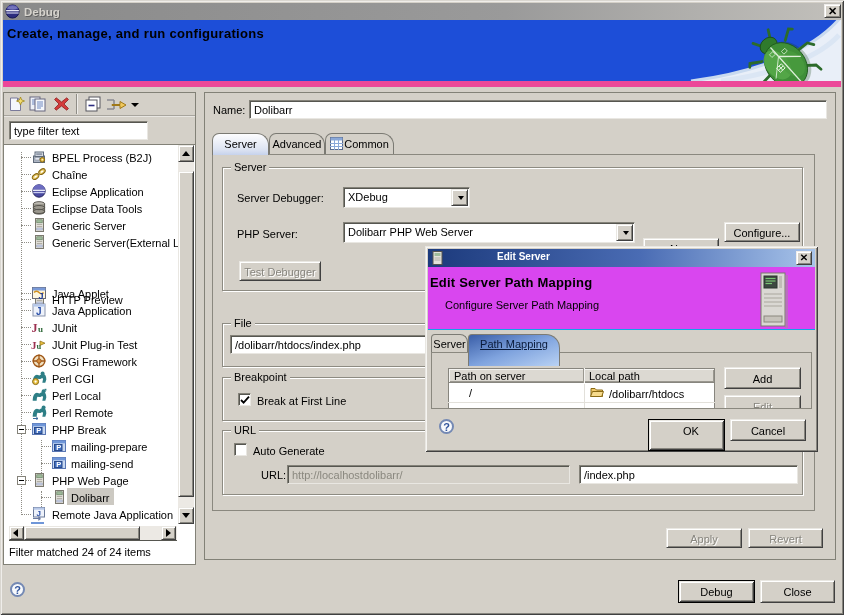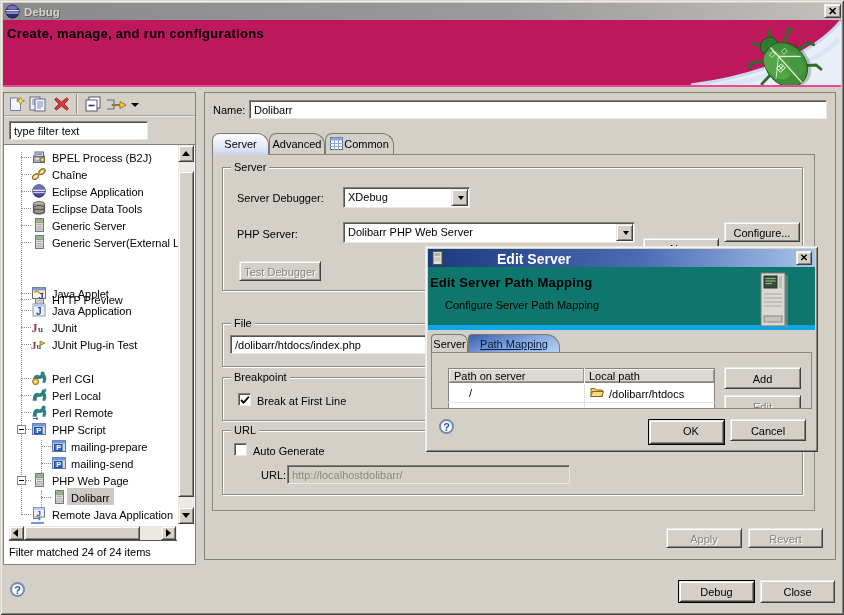--- a/index.html
+++ b/index.html
@@ -2,21 +2,21 @@
 <html><head><meta charset="utf-8"><style>
 *{margin:0;padding:0;box-sizing:border-box;}
 html,body{width:844px;height:615px;overflow:hidden;}
 body{font-family:"Liberation Sans",sans-serif;font-size:11px;color:#000;background:#d4d0c8;position:relative;}
 .a{position:absolute;}
 .win{position:absolute;inset:0;background:#d4d0c8;
  box-shadow:inset 1px 1px 0 #d9d6d0, inset -1px -1px 0 #404040, inset 2px 2px 0 #efedea, inset -2px -2px 0 #87857e;}
 .tbar{left:3px;top:3px;right:3px;height:18px;background:linear-gradient(90deg,#8a8a8a,#9a9a9a 60%,#c2c0bb);}
 .tbar .txt{position:absolute;left:21px;top:3px;font-weight:bold;font-size:11.5px;color:#d6d3cd;text-shadow:1px 1px 0 rgba(60,60,60,.55);}
 .xbtn{background:#d4d0c8;border:1px solid;border-color:#efedea #404040 #404040 #efedea;box-shadow:inset 1px 1px 0 #fff, inset -1px -1px 0 #87857e;text-align:center;font-weight:bold;color:#000;}
-.hdr{left:3px;top:20px;right:3px;height:67px;background:#be185d;border-bottom:2px solid #ec4899;overflow:hidden;}
+.hdr{left:3px;top:20px;right:3px;height:67px;background:#1d4ed8;border-bottom:6px solid #ec4899;overflow:hidden;}
 .hdr .t{position:absolute;left:4px;top:6px;font-size:13px;font-weight:bold;letter-spacing:.3px;}
 .panel{border:1px solid #828177;}
 .inp{background:#fff;border:1px solid;border-color:#848279 #e9e7e2 #e9e7e2 #848279;box-shadow:inset 1px 1px 0 #565650;padding:3px 3px 0 4px;}
 .inp.dis{color:#8a887f;background:#d4d0c8;}
 .btn{background:#d4d0c8;border:1px solid;border-color:#e9e7e2 #404040 #404040 #e9e7e2;box-shadow:inset 1px 1px 0 #fff, inset -1px -1px 0 #87857e;text-align:center;font-size:11px;padding-top:4px;}
 .btn.dis{color:#87857e;text-shadow:1px 1px 0 #fff;}
 .btn.def{border:1px solid #000;box-shadow:inset 1px 1px 0 #e9e7e2, inset -1px -1px 0 #404040, inset 2px 2px 0 #fff, inset -2px -2px 0 #87857e;}
 .grp{border:1px solid #8d8b82;box-shadow:1px 1px 0 #fff, inset 1px 1px 0 #fff;}
 .glab{background:#d4d0c8;padding:0 3px;top:-7px;position:absolute;}
 .cb{width:13px;height:13px;background:#fff;border:1px solid;border-color:#848279 #e9e7e2 #e9e7e2 #848279;box-shadow:inset 1px 1px 0 #565650;}
@@ -245,20 +245,29 @@
     </div>
     <div class="row" style="top:336px;">
       <div class="a dot-h" style="left:21px;top:8px;width:10px;"></div>
       <svg class="ico" viewBox="0 0 16 16">
         <text x="0" y="12.5" font-size="11" font-weight="bold" fill="#9c3050" font-family="Liberation Serif">J</text>
         <text x="5.5" y="12.5" font-size="8.5" font-weight="bold" fill="#306a3a" font-family="Liberation Serif">u</text>
         <path d="M9 5 l5 2.2 -5 2.2 z" fill="#e8c040" stroke="#8a6a14" stroke-width=".7"></path>
       </svg>
       <span class="lb">JUnit Plug-in Test</span>
     </div>
+    <div class="row" style="top:353px;">
+      <div class="a dot-h" style="left:21px;top:8px;width:10px;"></div>
+      <svg class="ico" viewBox="0 0 16 16">
+        <circle cx="8" cy="8" r="5.8" fill="#f0e0c0" stroke="#a05818" stroke-width="1.4"></circle>
+        <path d="M8 1.6 V14.4 M1.6 8 H14.4" stroke="#a05818" stroke-width="1.3"></path>
+        <circle cx="8" cy="8" r="2.2" fill="#d89040" stroke="#a05818"></circle>
+      </svg>
+      <span class="lb">OSGi Framework</span>
+    </div>
     <div class="row" style="top:387px;">
       <div class="a dot-h" style="left:21px;top:8px;width:10px;"></div>
       <svg class="ico" viewBox="0 0 16 16">
         <path d="M2.5 13 c0 -4 1.8 -6.5 3.4 -6.5 c1.2 0 1.6 .8 2.6 .8 c1 0 1.6 -1.6 3.2 -1.6 c1.8 0 2.8 2.2 2.8 4.6 l-.8 2.7 h-1.4 l.5 -2.7 c-.3 -1.3 -.9 -2 -1.7 -2 c-1 0 -1.4 1 -2.6 1 c-1 0 -1.6 -.6 -2.2 -.4 c-.8 .3 -1.3 1.7 -1.4 4.1 z" fill="#2e7f86" stroke="#2e7f86" stroke-width="1.6"></path>
         <circle cx="12.6" cy="4.2" r="2" fill="#2e7f86"></circle>
         <rect x="13.6" y="1.8" width="1.8" height="1.8" fill="#2e7f86"></rect>
       </svg>
       <span class="lb">Perl Local</span>
     </div>
     <div class="row" style="top:370px;">
@@ -282,21 +291,21 @@
     </div>
     <div class="row" style="top:421px;">
       <div class="a dot-h" style="left:21px;top:8px;width:10px;"></div>
       <div class="a exp" style="left:17px;top:4px;"></div>
       <svg class="ico" viewBox="0 0 16 16">
         <rect x="1.5" y="2.5" width="13" height="11" fill="#c8d9f2" stroke="#5a77b4"></rect>
         <rect x="1.5" y="2.5" width="13" height="2.8" fill="#6f96d8"></rect>
         <rect x="3.5" y="6.5" width="7.5" height="6" fill="#3f6ec0" stroke="#2a4a8a"></rect>
         <text x="5.2" y="12" font-size="7.5" font-weight="bold" fill="#fff" font-family="Liberation Sans">P</text>
       </svg>
-      <span class="lb">PHP Script</span>
+      <span class="lb">PHP Break</span>
     </div>
     <div class="row ci" style="top:438px;">
       <div class="a dot-h" style="left:41px;top:8px;width:10px;"></div>
       <svg class="ico" viewBox="0 0 16 16">
         <rect x="1.5" y="2.5" width="13" height="11" fill="#c8d9f2" stroke="#5a77b4"></rect>
         <rect x="1.5" y="2.5" width="13" height="2.8" fill="#6f96d8"></rect>
         <rect x="3.5" y="6.5" width="7.5" height="6" fill="#3f6ec0" stroke="#2a4a8a"></rect>
         <text x="5.2" y="12" font-size="7.5" font-weight="bold" fill="#fff" font-family="Liberation Sans">P</text>
       </svg>
       <span class="lb">mailing-prepare</span>
@@ -409,42 +418,43 @@
     </svg>
  <div class="a" style="left:34px;top:17px;">Break at First Line</div>
 </div>
 
 <div class="a grp" style="left:222px;top:430px;width:581px;height:65px;">
  <span class="glab" style="left:8px;">URL</span>
  <div class="a cb" style="left:11px;top:12px;"></div>
  <div class="a" style="left:30px;top:14px;">Auto Generate</div>
  <div class="a" style="left:38px;top:38px;">URL:</div>
  <div class="a inp dis" style="left:64px;top:34px;width:283px;height:19px;">http://localhostdolibarr/</div>
+ <div class="a inp" style="left:356px;top:34px;width:219px;height:19px;">/index.php</div>
 </div>
 
 <div class="a btn dis" style="left:666px;top:528px;width:76px;height:20px;">Apply</div>
 <div class="a btn dis" style="left:748px;top:528px;width:75px;height:20px;">Revert</div>
 
 <div class="a hlp" style="left:10px;top:582px;">?</div>
 <div class="a btn def" style="left:678px;top:580px;width:77px;height:23px;padding-top:5px;">Debug</div>
 <div class="a btn" style="left:760px;top:580px;width:75px;height:23px;padding-top:5px;">Close</div>
 
 <div class="a" style="left:425px;top:246px;width:393px;height:206px;background:#d4d0c8;z-index:50;
  box-shadow:inset 1px 1px 0 #e9e7e2, inset -1px -1px 0 #404040, inset 2px 2px 0 #f6f5f2, inset -2px -2px 0 #87857e;">
  <div class="a" style="left:3px;top:3px;width:387px;height:18px;background:linear-gradient(90deg,#1c3a7c,#4a6cb4 55%,#a8c4ea);">
   <svg class="a" style="left:3px;top:2px" width="13" height="14" viewBox="0 0 13 14">
    <rect x="2" y="0.5" width="9" height="13" fill="#e3e1da" stroke="#56544e"></rect>
    <rect x="3.5" y="2" width="6" height="3" fill="#9fbb9b"></rect>
    <rect x="3.5" y="6.5" width="6" height="1" fill="#b2afa6"></rect>
    <rect x="3.5" y="8.5" width="6" height="1" fill="#b2afa6"></rect>
   </svg>
-  <span class="a" style="left:21px;top:2px;color:#fff;font-weight:bold;font-size:14px;padding-left:48px;">Edit Server</span>
+  <span class="a" style="left:21px;top:2px;color:#fff;font-weight:bold;font-size:10px;padding-left:48px;">Edit Server</span>
   <div class="a xbtn" style="right:3px;top:2px;width:16px;height:14px;font-size:10px;line-height:12px;">✕</div>
  </div>
- <div class="a" style="left:3px;top:21px;width:387px;height:63px;background:#0f766e;border-bottom:5px solid #0ea5e9;">
+ <div class="a" style="left:3px;top:21px;width:387px;height:63px;background:#d946ef;border-bottom:1px solid #0ea5e9;">
   <div class="a" style="left:2px;top:8px;font-weight:bold;font-size:13px;letter-spacing:.2px;">Edit Server Path Mapping</div>
   <div class="a" style="left:17px;top:32px;">Configure Server Path Mapping</div>
   <svg class="a" style="left:331px;top:5px" width="30" height="56" viewBox="0 0 30 56">
    <rect x="2" y="1" width="24" height="53" fill="#dad8d3" stroke="#7b796f"></rect>
    <rect x="26" y="3" width="3" height="53" fill="#9a978f" opacity=".5"></rect>
    <rect x="5" y="4" width="13" height="12" fill="#3c4840" stroke="#2a342e"></rect>
    <g stroke="#79c474" stroke-width="1.2">
           <line x1="6.5" y1="6.5" x2="16.5" y2="6.5"></line>
           <line x1="6.5" y1="9" x2="16.5" y2="9"></line>
           <line x1="6.5" y1="11.5" x2="13" y2="11.5"></line>
@@ -453,21 +463,21 @@
    <g stroke="#aaa79e">
           <line x1="5" y1="22" x2="23" y2="22"></line>
           <line x1="5" y1="26" x2="23" y2="26"></line>
           <line x1="5" y1="30" x2="23" y2="30"></line>
           <line x1="5" y1="34" x2="23" y2="34"></line>
         </g>
    <rect x="5" y="44" width="18" height="6" fill="#c6c3bb" stroke="#8a887f"></rect>
   </svg>
  </div>
  <div class="etb" style="left:6px;top:88px;width:37px;height:18px;z-index:2;">Server</div>
- <div class="etb" style="left:43px;top:88px;width:92px;height:18px;z-index:3;background:linear-gradient(160deg,#3a5ea8,#7fa3de 50%,#b9d2f4);border-radius:4px 14px 0 0;">
+ <div class="etb" style="left:43px;top:88px;width:92px;height:32px;z-index:3;background:linear-gradient(160deg,#3a5ea8,#7fa3de 50%,#b9d2f4);border-radius:4px 14px 0 0;">
    <span style="color:#0a1a3a;text-decoration:underline;">Path Mapping</span></div>
  <div class="a pane" style="left:6px;top:106px;width:381px;height:57px;overflow:hidden;">
    <div class="a" style="left:16px;top:15px;width:267px;height:42px;background:#fff;border:1px solid #87857e;"></div>
    <div class="a" style="left:16px;top:15px;width:267px;height:15px;background:#dcd9d2;border:1px solid #87857e;
         box-shadow:inset 1px 1px 0 #f4f3f0, inset -1px -1px 0 #9a978f;"></div>
    <div class="a" style="left:22px;top:17px;">Path on server</div>
    <div class="a" style="left:151px;top:15px;width:1px;height:15px;background:#9a978f;"></div>
    <div class="a" style="left:152px;top:15px;width:1px;height:15px;background:#f4f3f0;"></div>
    <div class="a" style="left:157px;top:17px;">Local path</div>
    <div class="a" style="left:37px;top:34px;">/</div>
@@ -475,14 +485,14 @@
    <svg class="a" style="left:158px;top:33px" width="14" height="12" viewBox="0 0 14 12">
      <path d="M1 2.5 h4 l1.5 1.5 h6 v6.5 h-11.5 z" fill="#f0c96a" stroke="#8a6a14"></path>
      <path d="M2.5 5.5 h11 l-1.8 5 h-11.2 z" fill="#f6da8c" stroke="#8a6a14"></path>
    </svg>
    <div class="a" style="left:177px;top:35px;">/dolibarr/htdocs</div>
    <div class="a" style="left:16px;top:49px;width:267px;height:1px;background:#e2e0da;"></div>
    <div class="a btn" style="left:292px;top:14px;width:77px;height:22px;padding-top:5px;">Add</div>
    <div class="a btn dis" style="left:292px;top:42px;width:77px;height:22px;padding-top:5px;">Edit</div>
  </div>
  <div class="a hlp" style="left:14px;top:173px;">?</div>
- <div class="a btn def" style="left:223px;top:173px;width:77px;height:26px;padding-top:5px;padding-left:9px;">OK</div>
+ <div class="a btn def" style="left:223px;top:173px;width:77px;height:32px;padding-top:5px;padding-left:9px;">OK</div>
  <div class="a btn" style="left:305px;top:173px;width:76px;height:22px;padding-top:5px;">Cancel</div>
 </div>
 </body></html>

